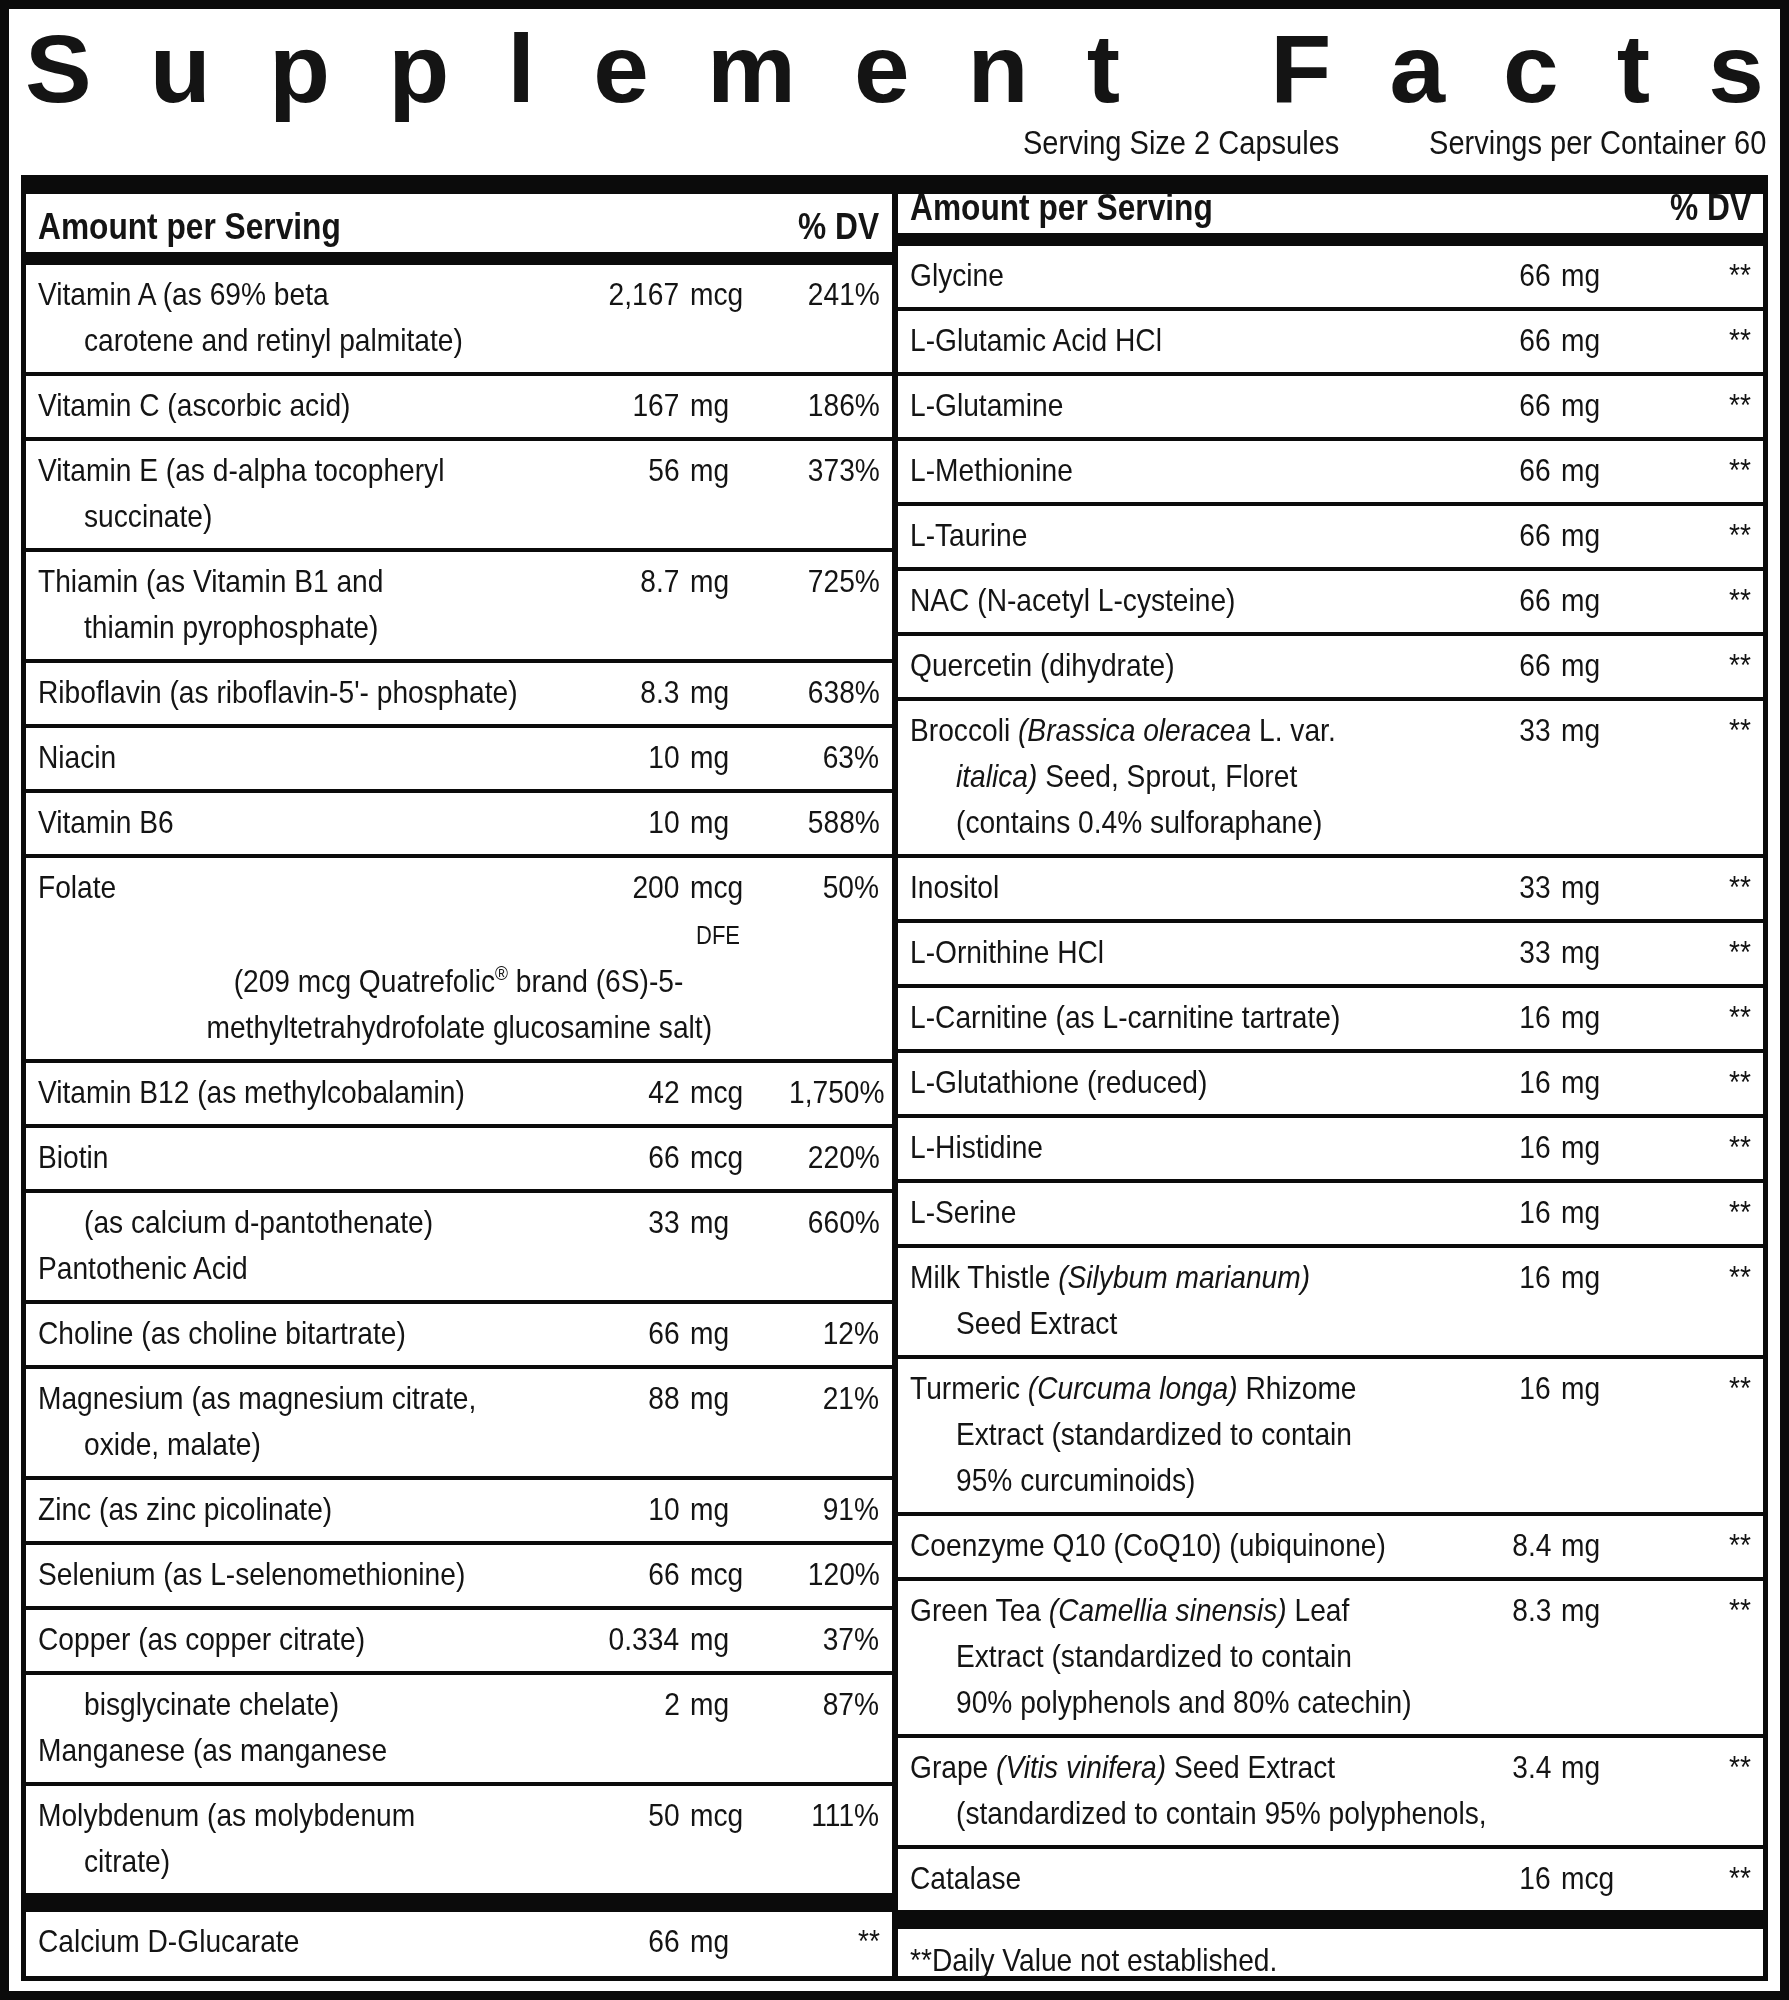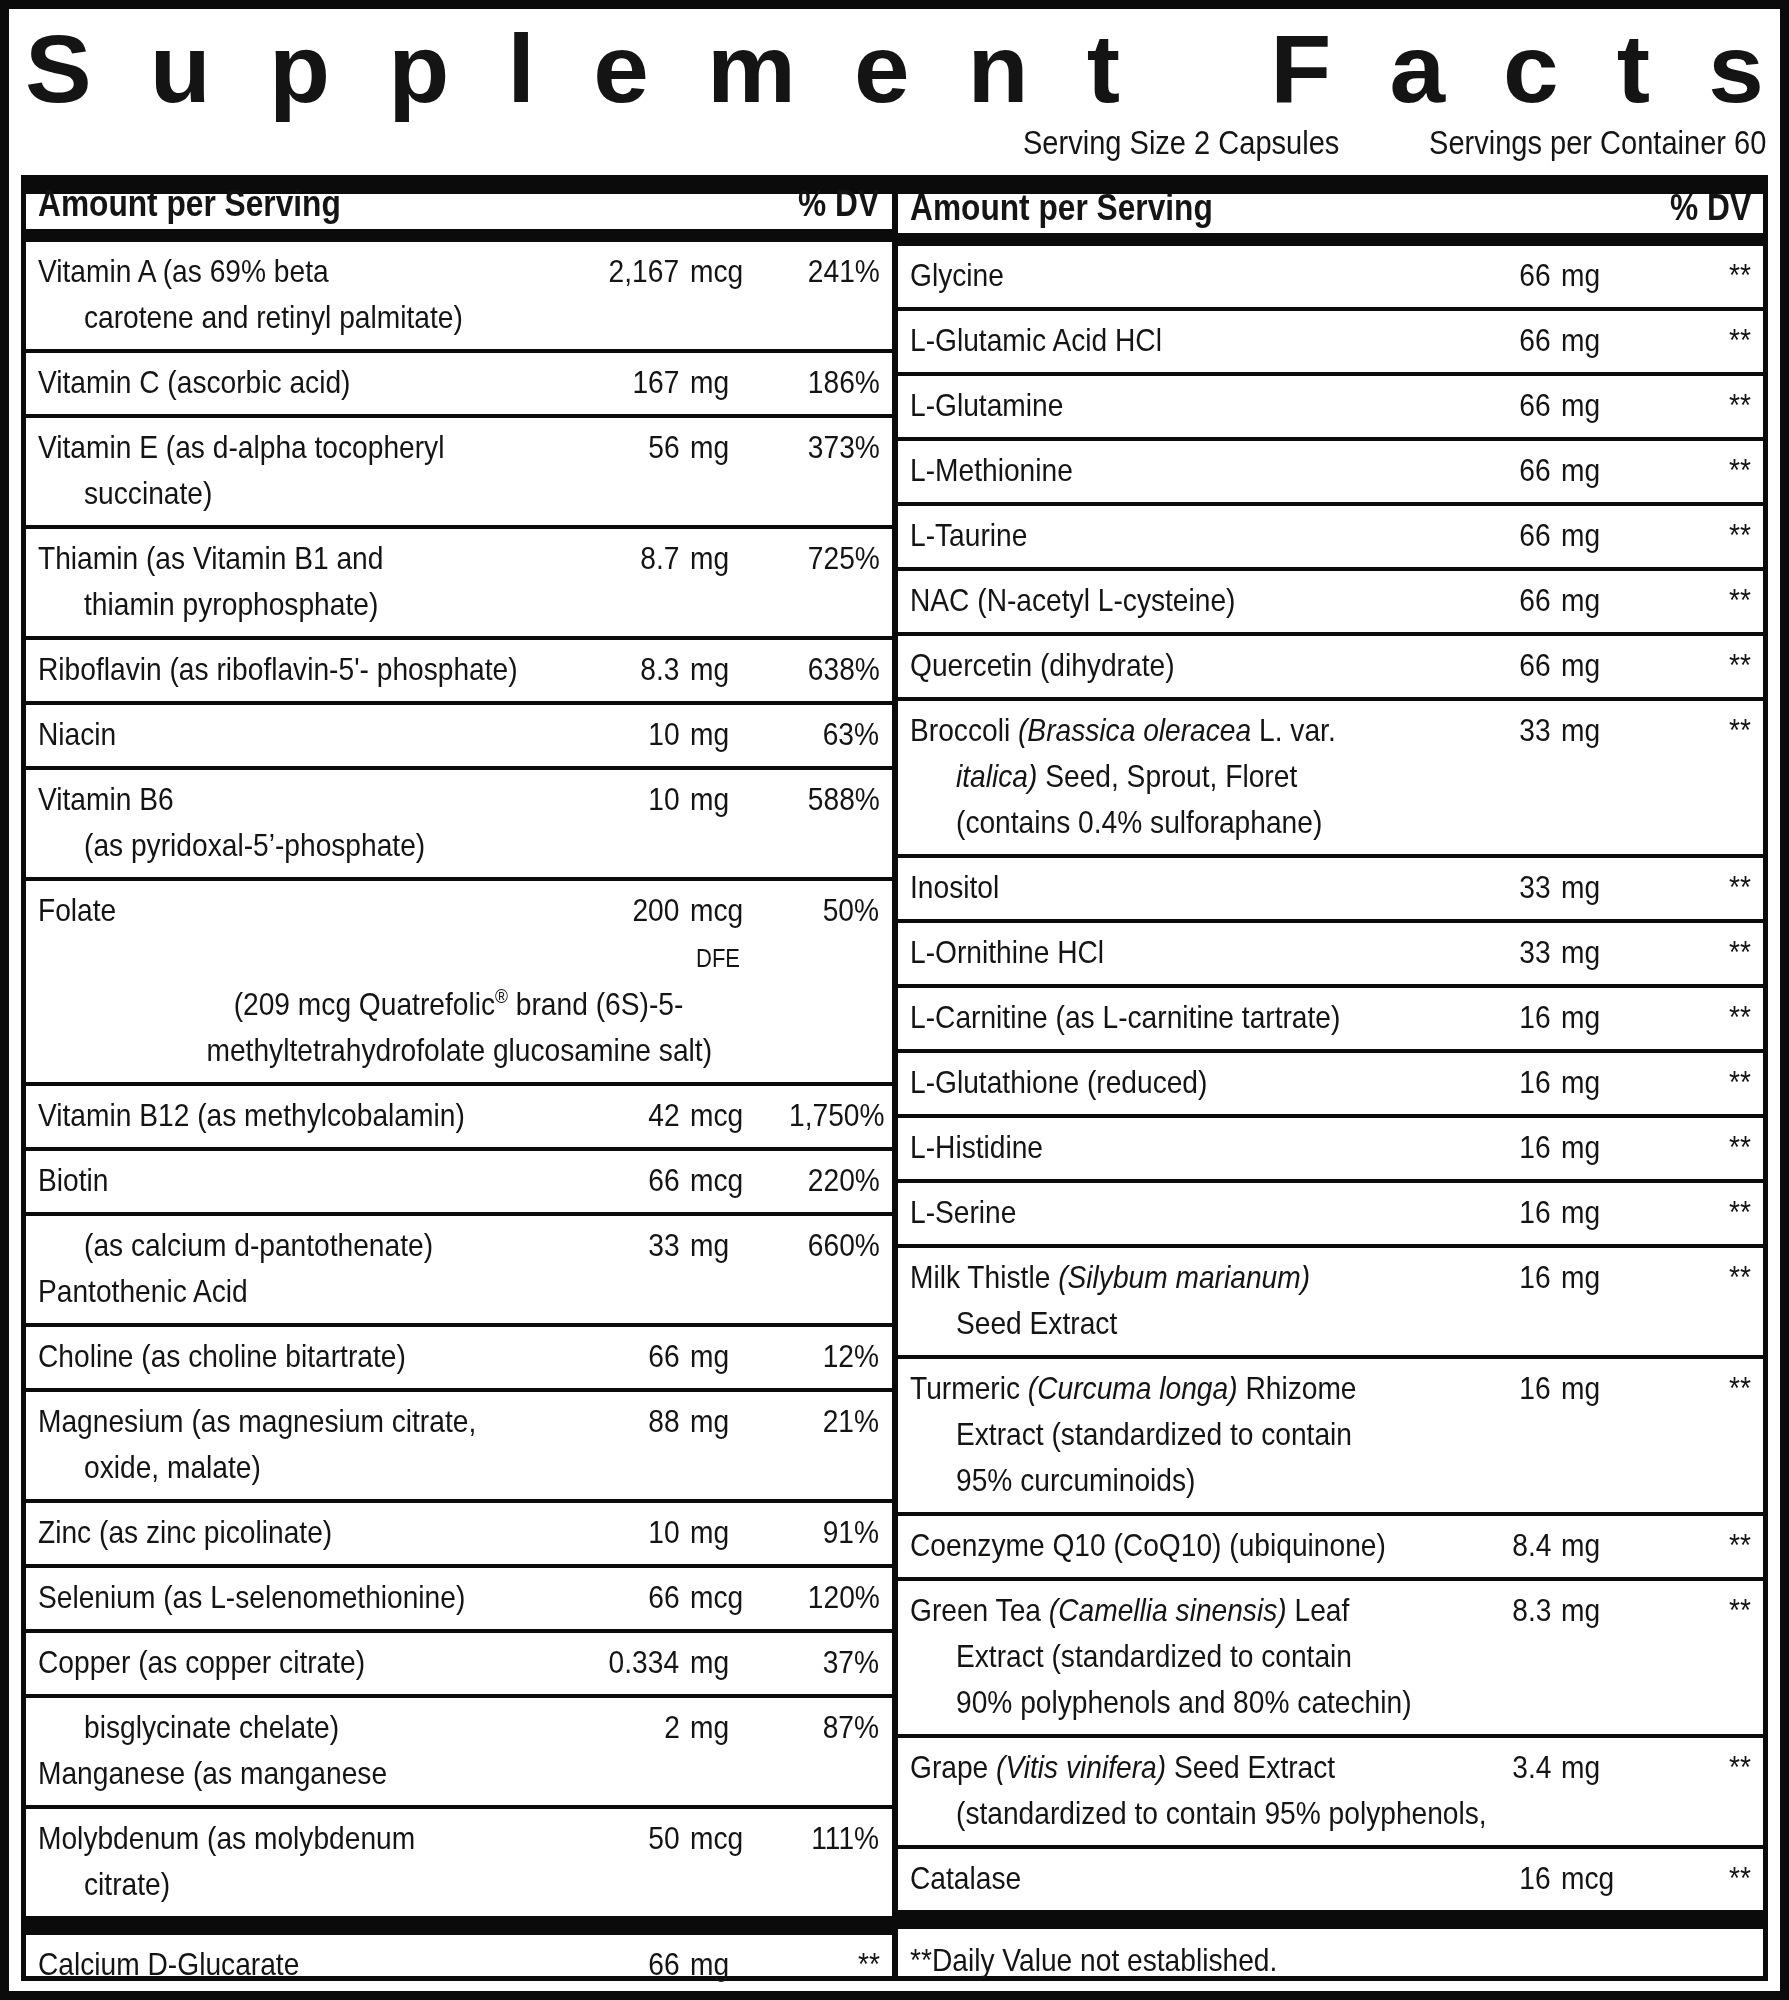--- a/index.html
+++ b/index.html
@@ -136,21 +136,20 @@
               </div>
               <div class="val"><span class="cx rr">10</span></div>
               <div class="unit"><span class="cx">mg</span></div>
               <div class="dv"><span class="cx rr">63%</span></div>
             </div>
           </div>
           <div class="row">
             <div class="main">
               <div class="name">
                 <div class="ln"><span class="cx"><span>Vitamin B6</span></span></div>
-                <div class="ln ind"><span class="cx"><span>(as pyridoxal-5’-phosphate)</span></span></div>
               </div>
               <div class="val"><span class="cx rr">10</span></div>
               <div class="unit"><span class="cx">mg</span></div>
               <div class="dv"><span class="cx rr">588%</span></div>
             </div>
           </div>
           <div class="row">
             <div class="main">
               <div class="name">
                 <div class="ln"><span class="cx"><span>Folate</span></span></div>

